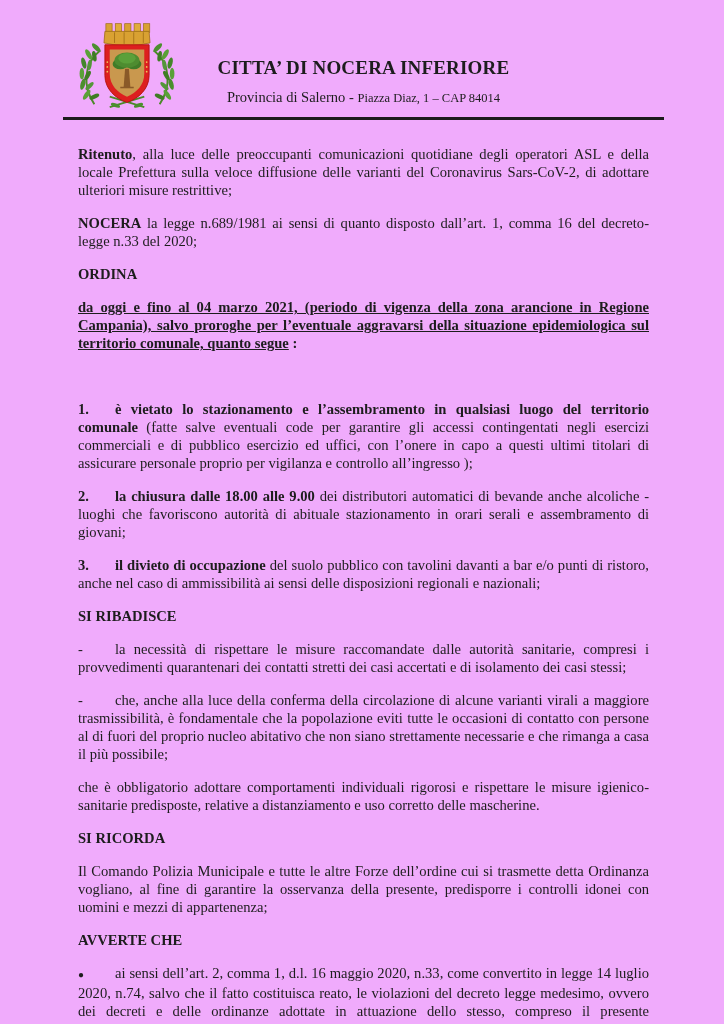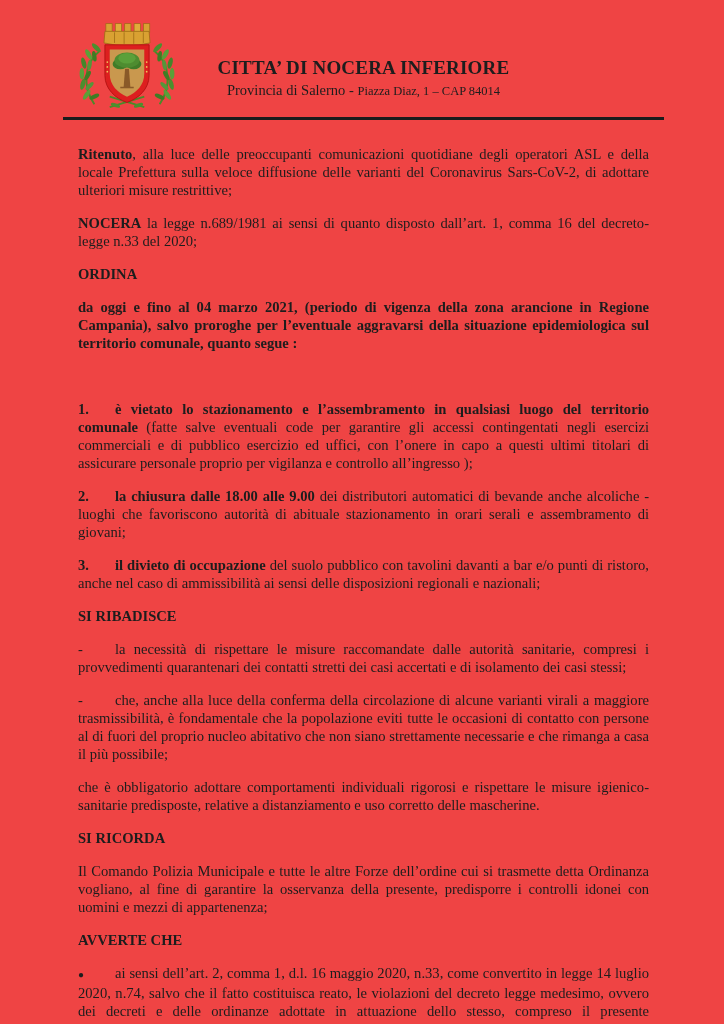--- a/index.html
+++ b/index.html
@@ -5,60 +5,60 @@
   * { box-sizing: border-box; }
   html, body { margin: 0; padding: 0; }
   body {
     width: 724px; height: 1024px;
     background: #ffffff;
     font-family: "Liberation Serif", serif;
     color: #1d1d1d;
     position: relative;
     overflow: hidden;
   }
-  .page { position: absolute; inset: 0; background: #ef4444; }
+  .page { position: absolute; inset: 0; background: #f0abfc; }
 
   
   .crest {
     position: absolute; left: 72px; top: 16px;
     width: 110px; height: 96px;
   }
   .header-text {
     position: absolute; left: 63px; top: 56px; width: 601px;
     text-align: center;
   }
   .doc-title {
     font-weight: bold;
     font-size: 19px;
     line-height: 24px;
     letter-spacing: 0.2px;
   }
   .doc-subtitle {
     font-size: 14.5px;
     line-height: 18px;
-    margin-top: 1px;
+    margin-top: 8px;
   }
   .doc-subtitle .small { font-size: 12.5px; }
   .rule {
     position: absolute; left: 63px; top: 117px;
     width: 601px; height: 3px;
     background: #1c1c1c;
   }
 
   
   .body-col {
     position: absolute; left: 63px; top: 130px; width: 601px;
     font-size: 14.6px;
     line-height: 18px;
   }
   .para { margin: 15px; text-align: justify; }
   .para.center { text-align: left; }
   .para.spacer { height: 18px; }
   .b { font-weight: bold; }
-  .u { }
+  .u { text-decoration: underline; }
   .marker { display: inline-block; width: 37px; }
   .marker.bullet-glyph { font-size: 10px; }
 </style>
 </head>
 <body>
 
 <div class="page">
 
   <svg class="crest" viewBox="0 0 112 100" aria-hidden="true">
 

